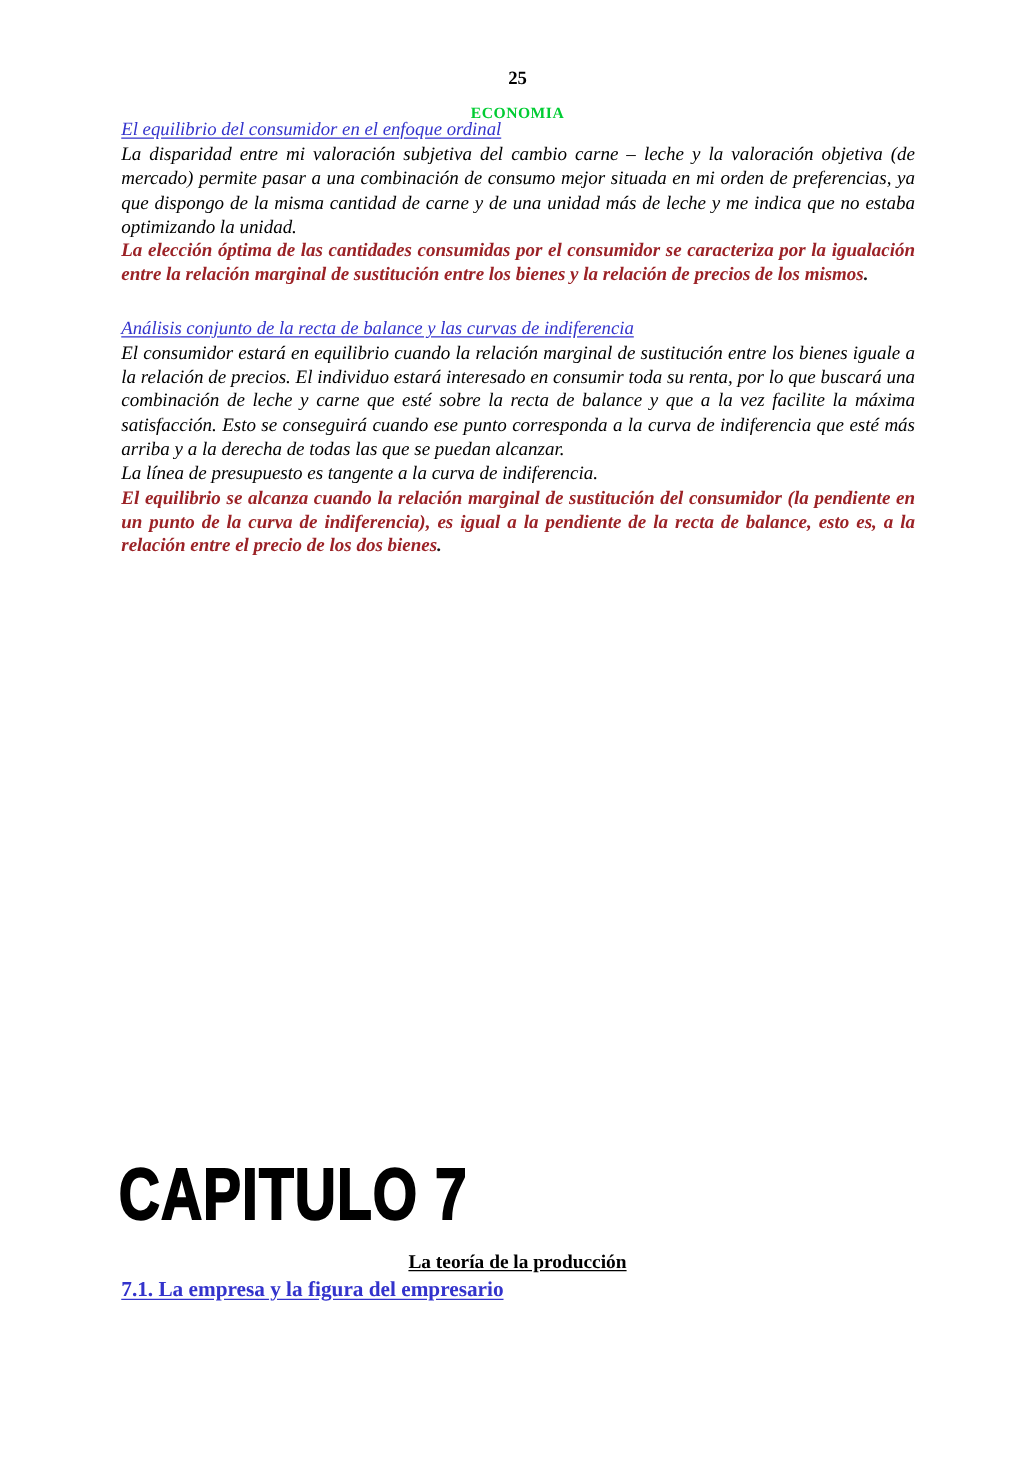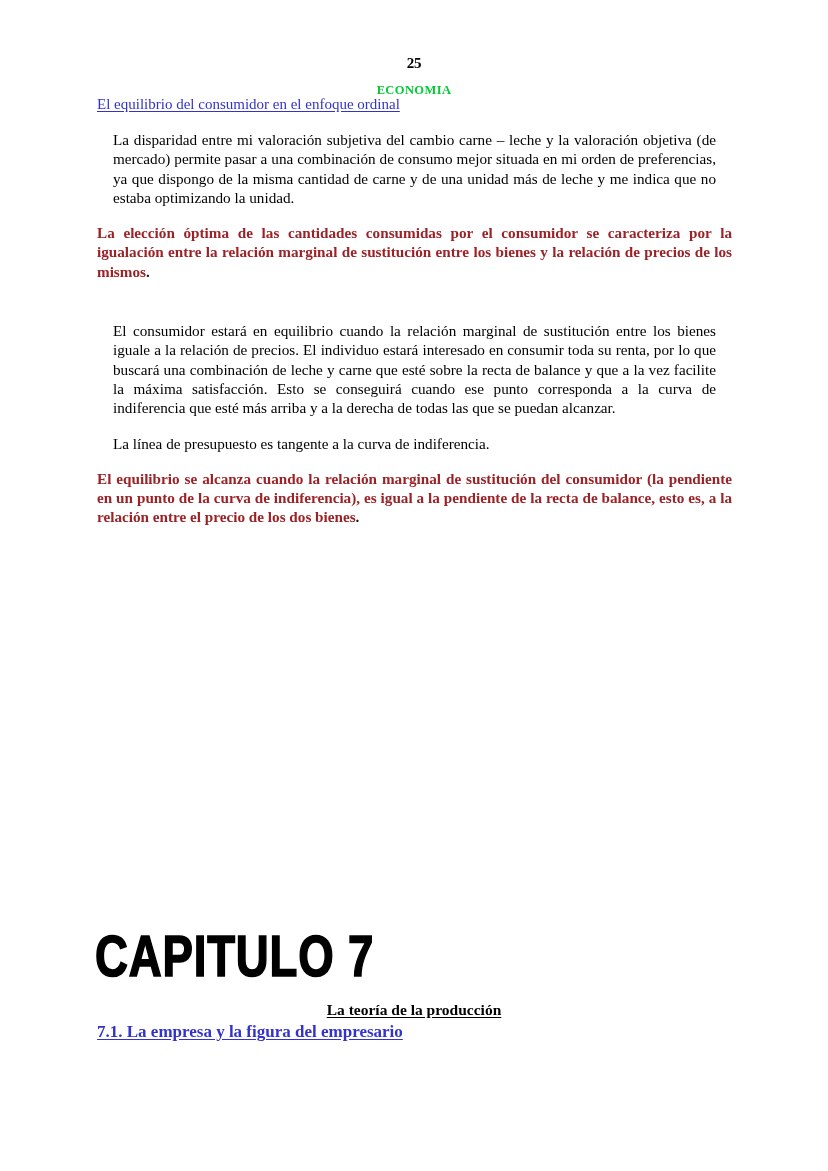--- a/index.html
+++ b/index.html
@@ -50,20 +50,21 @@
     color: #00CC33;
     letter-spacing: 0.4px;
   }
 
   
   .content {
     position: absolute;
     left: 97px;
     top: 95px;
     width: 635px;
+    font-style: italic;
   }
 
   .sec-heading {
     font-family: "Liberation Serif", "DejaVu Serif", serif;
     font-size: 15px;
     line-height: 19px;
     color: #3333CC;
     text-decoration: underline;
     text-underline-offset: 2px;
     margin: 0;
@@ -71,21 +72,21 @@
     white-space: nowrap;
   }
 
   .body-par {
     font-family: "Liberation Serif", "DejaVu Serif", serif;
     font-size: 15.2px;
     line-height: 19.3px;
     color: #000000;
     text-align: justify;
     text-justify: inter-word;
-    margin: 16px;
+    margin: 0;
     padding: 0;
   }
   .body-par.nojust {
     text-align: left;
   }
 
   .emph-par {
     font-family: "Liberation Serif", "DejaVu Serif", serif;
     font-size: 15.2px;
     line-height: 19.3px;
@@ -165,20 +166,21 @@
   <div class="content">
 
     <div class="sec-heading">El equilibrio del consumidor en el enfoque ordinal</div>
 
     <p class="body-par">La disparidad entre mi valoración subjetiva del cambio carne – leche y la valoración objetiva (de mercado) permite pasar a una combinación de consumo mejor situada en mi orden de preferencias, ya que dispongo de la misma cantidad de carne y de una unidad más de leche y me indica que no estaba optimizando la unidad.</p>
 
     <p class="emph-par"><span>La elección óptima de las cantidades consumidas por el consumidor se caracteriza por la igualación entre la relación marginal de sustitución entre los bienes y la relación de precios de los mismos</span><span class="tail-dot">.</span></p>
 
     <div class="gap-block"></div>
 
+    <div class="sec-heading">Análisis conjunto de la recta de balance y las curvas de indiferencia</div>
 
     <p class="body-par">El consumidor estará en equilibrio cuando la relación marginal de sustitución entre los bienes iguale a la relación de precios. El individuo estará interesado en consumir toda su renta, por lo que buscará una combinación de leche y carne que esté sobre la recta de balance y que a la vez facilite la máxima satisfacción. Esto se conseguirá cuando ese punto corresponda a la curva de indiferencia que esté más arriba y a la derecha de todas las que se puedan alcanzar.</p>
 
     <p class="body-par nojust">La línea de presupuesto es tangente a la curva de indiferencia.</p>
 
     <p class="emph-par"><span>El equilibrio se alcanza cuando la relación marginal de sustitución del consumidor (la pendiente en un punto de la curva de indiferencia), es igual a la pendiente de la recta de balance, esto es, a la relación entre el precio de los dos bienes</span><span class="tail-dot">.</span></p>
 
   </div>
 
   <div class="chapter-title">CAPITULO 7</div>

